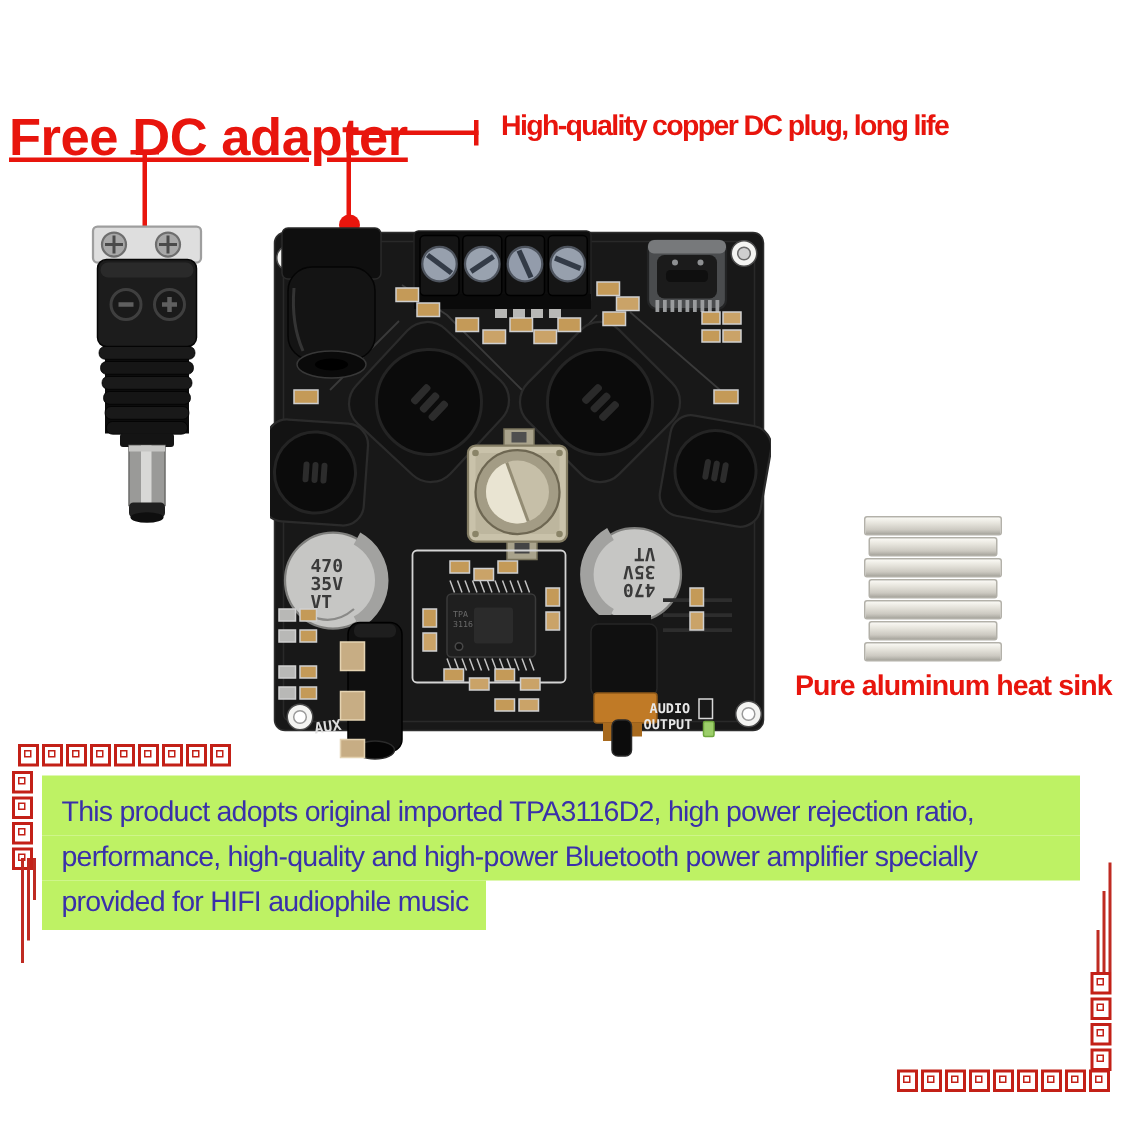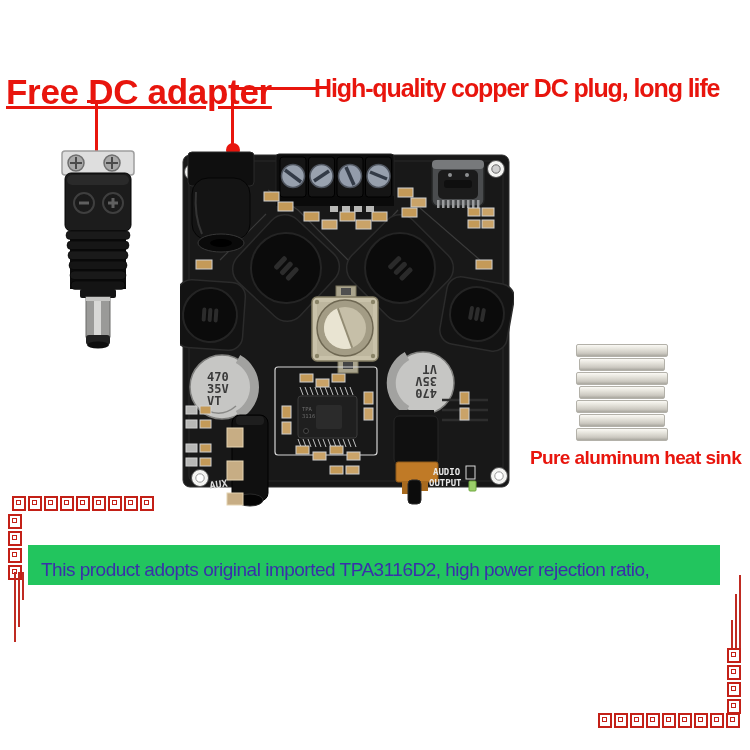--- a/index.html
+++ b/index.html
@@ -1,33 +1,33 @@
 <!DOCTYPE html>
 <html><head>
 <meta charset="utf-8">
 <style>
   html,body{margin:0;padding:0;background:#fff;}
   .stage{position:relative;width:750px;height:750px;background:#ffffff;overflow:hidden;
          font-family:"Liberation Sans", sans-serif;}
   
   .callout{position:absolute;color:#e8150d;font-weight:bold;white-space:nowrap;}
   .co-left{left:6px;top:72px;font-size:35px;letter-spacing:-0.3px;text-decoration:underline;}
-  .co-right{left:314px;top:74px;font-size:25px;letter-spacing:-1.1px;}
+  .co-right{left:334px;top:74px;font-size:19px;letter-spacing:-1.1px;}
   .co-hs{left:530px;top:447px;font-size:19px;letter-spacing:-0.6px;width:196px;text-align:center;}
   .rline{position:absolute;background:#e8150d;}
   .rdot{position:absolute;width:14px;height:14px;border-radius:50%;background:#e8150d;}
   
   .heatsink{position:absolute;left:576px;top:344px;width:92px;}
   .fin{height:10.5px;margin:0 auto 1.5px auto;border-radius:2px;border:1px solid #b3b1a9;
        background:linear-gradient(180deg,#faf9f4 0%,#e6e4dc 35%,#ccc9c1 75%,#a9a79f 100%);}
   .fin.w1{width:90px;} .fin.w2{width:84px;}
   
   .desc{position:absolute;left:28px;top:517px;width:692px;color:#3a30aa;
         font-size:19px;line-height:30px;letter-spacing:-0.5px;font-weight:normal;}
-  .desc .dl{display:block;background:#22c55e;padding-left:13px;width:679px;margin-top:28px;}
+  .desc .dl{display:block;background:#bef264;padding-left:13px;width:679px;}
   .desc .dl.first{padding-top:10px;}
   .desc .dl.last{display:inline-block;width:auto;padding:0 12px 3px 13px;}
   
   .orn{position:absolute;}
   .fret-row{display:flex;}
   .fret-col{display:flex;flex-direction:column;}
   .fret{display:inline-block;width:10px;height:11px;border:2.5px solid #c32017;position:relative;flex:none;}
   .fret-row .fret{margin-right:2px;}
   .fret-col .fret{margin-bottom:2px;}
   .fret::after{content:"";position:absolute;left:2px;top:2px;width:3px;height:3px;border:1.5px solid #c32017;}
@@ -373,15 +373,17 @@
       <i class="fret"></i>
       <i class="fret"></i>
       <i class="fret"></i>
       <i class="fret"></i>
       <i class="fret"></i>
       <i class="fret"></i>
     </div>
 
   <div class="desc">
     <span class="dl first">This product adopts original imported TPA3116D2, high power rejection ratio,</span>
+    <span class="dl">performance, high-quality and high-power Bluetooth power amplifier specially</span>
+    <span class="dl last">provided for HIFI audiophile music</span>
   </div>
 
 </div>
 
 </body></html>

